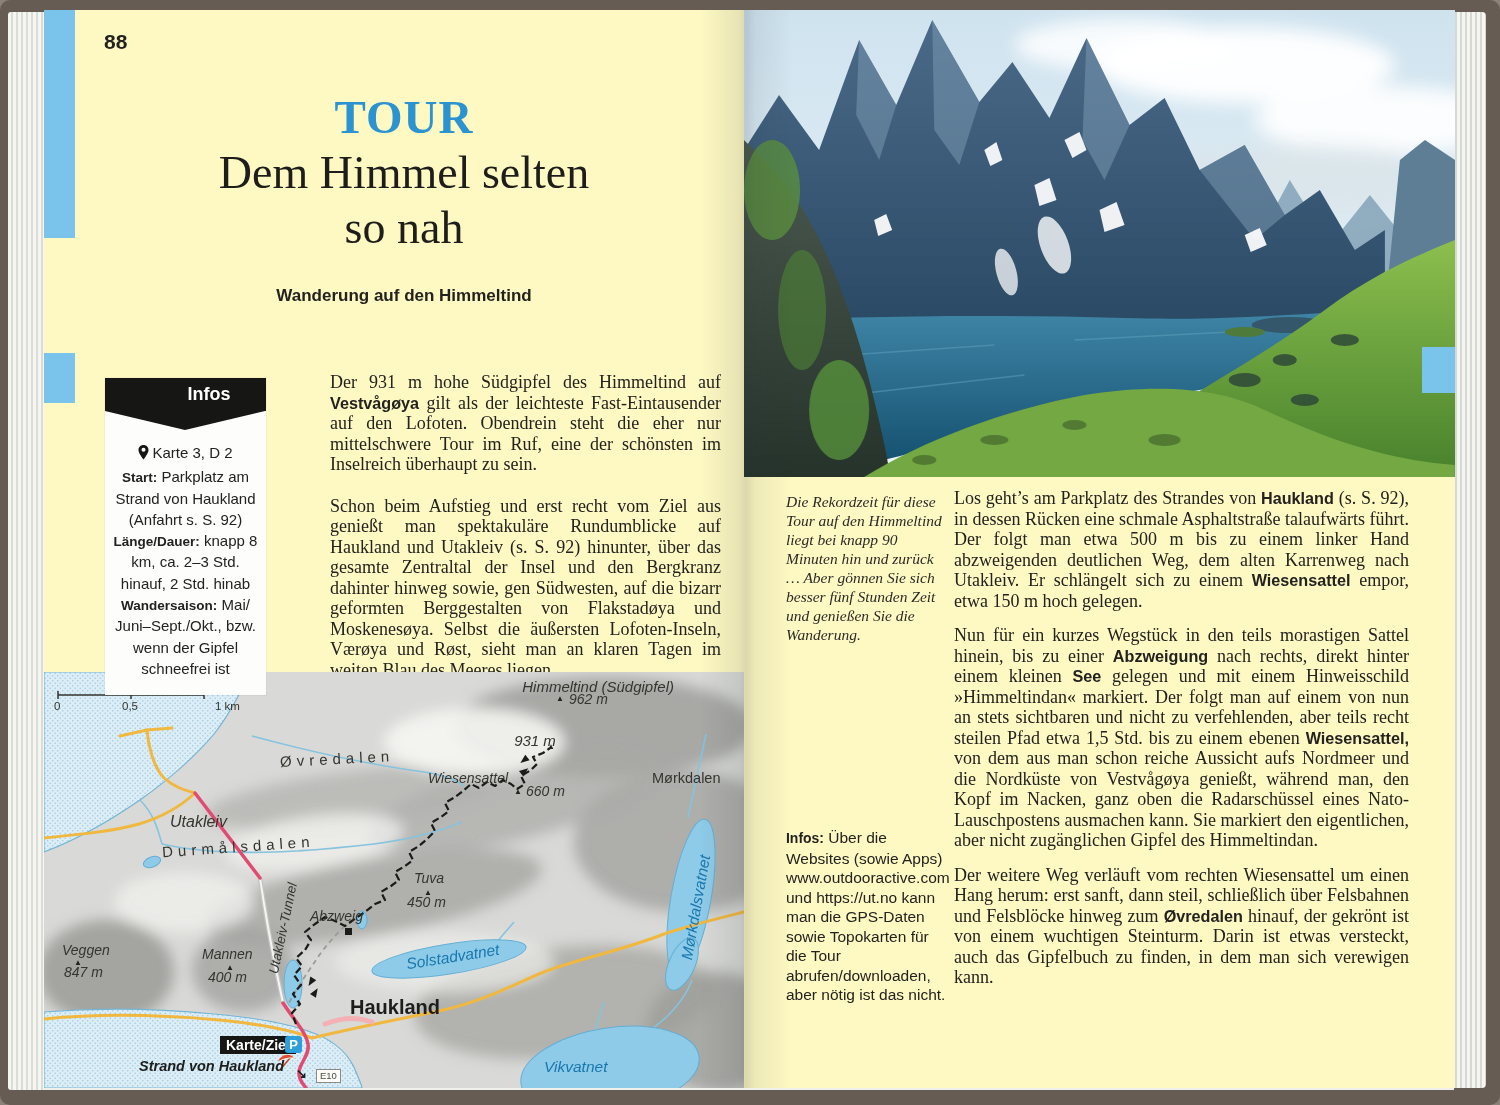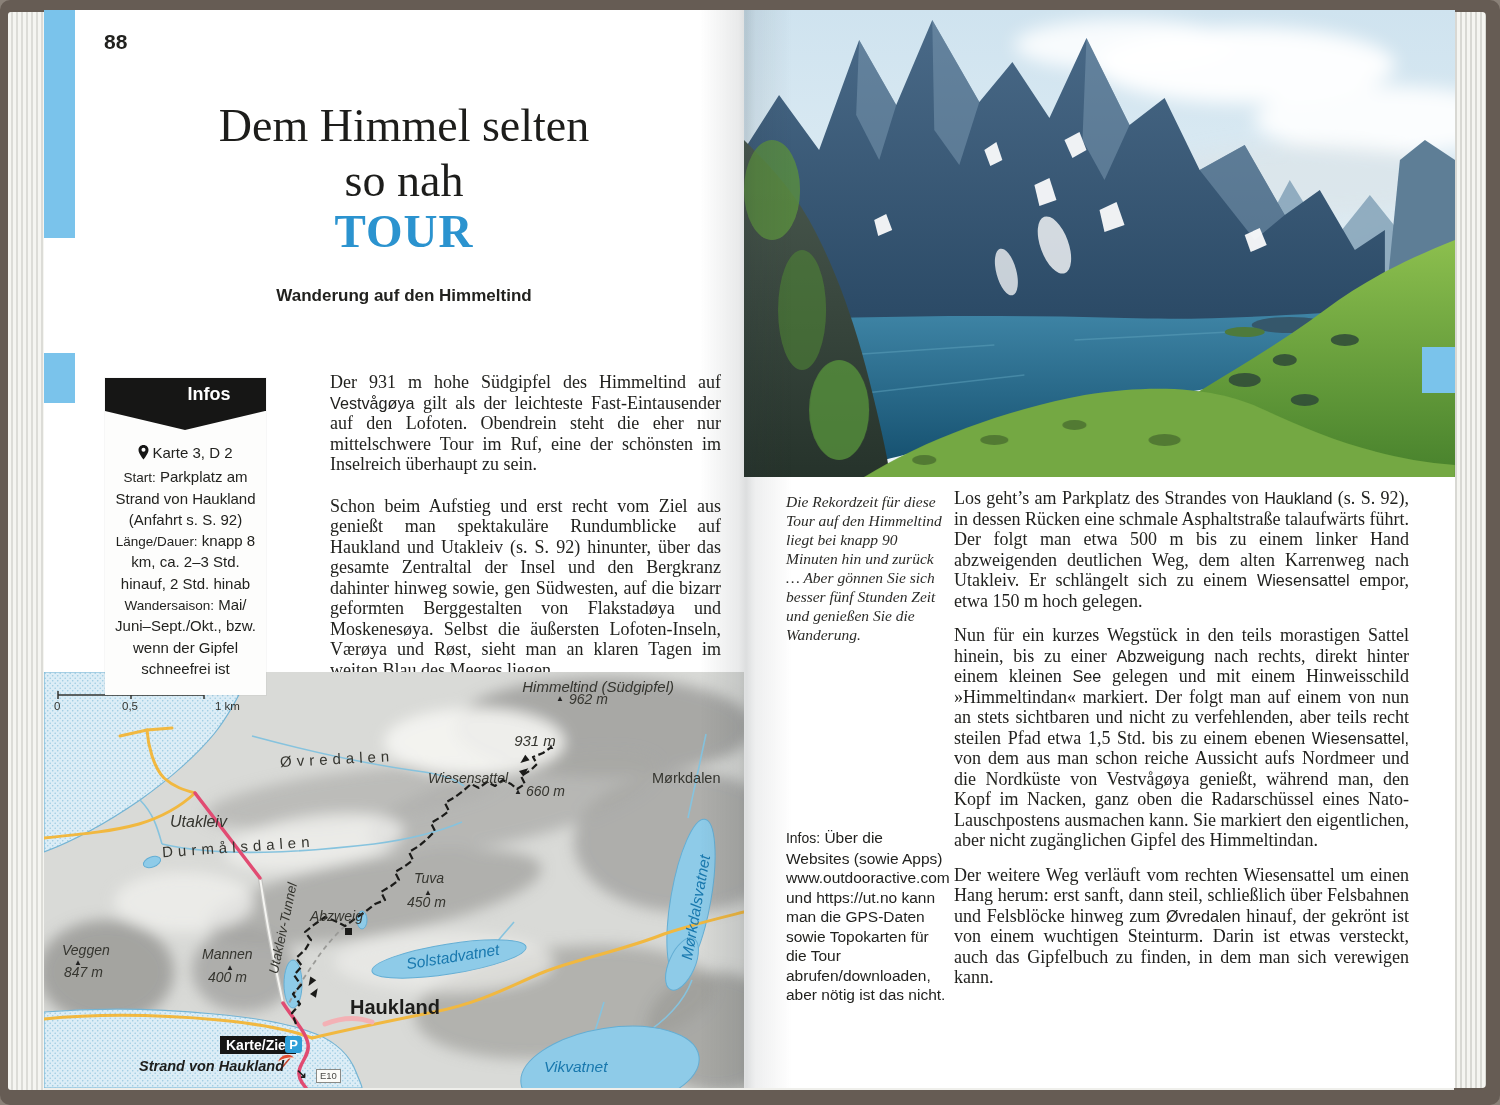--- a/index.html
+++ b/index.html
@@ -6,34 +6,34 @@
   #stage{position:relative;width:1500px;height:1105px;overflow:hidden;
          font-family:"Liberation Sans",sans-serif;color:#22221f;}
   .abs{position:absolute;}
   
   #cover{position:absolute;inset:0;background:#665c54;border-radius:10px;}
   #edge-left{position:absolute;left:8px;top:12px;width:37px;height:1078px;
     background:repeating-linear-gradient(90deg,#f5f5f1 0 3px,#dcdcd7 3px 5px);border-radius:3px 0 0 3px;}
   #edge-right{position:absolute;left:1452px;top:12px;width:34px;height:1076px;
     background:repeating-linear-gradient(90deg,#f5f5f1 0 3px,#d8d8d3 3px 5px);border-radius:0 4px 4px 0;}
   #edge-bottom{position:absolute;left:44px;top:1084px;width:1410px;height:6px;background:#efefeb;}
-  .page{position:absolute;top:10px;height:1078px;background:#ffffff;}
+  .page{position:absolute;top:10px;height:1078px;background:#fef9c3;}
   #page-left{left:44px;width:700px;}
   #page-right{left:744px;width:711px;}
   #gutter{position:absolute;left:700px;top:10px;width:92px;height:1078px;pointer-events:none;
     background:linear-gradient(90deg,rgba(0,0,0,0) 0,rgba(40,50,55,.10) 42%,rgba(40,50,55,.16) 50%,rgba(40,50,55,.08) 60%,rgba(0,0,0,0) 100%);z-index:50;}
   .tab{position:absolute;background:#7ac3eb;z-index:40;}
   
   #pagenum{left:60px;top:20px;font-size:21px;font-weight:bold;}
   #headblock{left:90px;top:84px;width:540px;text-align:center;}
   #kicker{font-family:"Liberation Serif",serif;font-weight:bold;font-size:47px;color:#2b93cf;letter-spacing:1px;line-height:1;}
   #title{font-family:"Liberation Serif",serif;font-size:46px;line-height:55px;color:#1d1d1b;margin-top:4px;}
   #subtitle{left:90px;top:276px;width:540px;text-align:center;font-size:17px;font-weight:bold;}
   .bodytext{font-family:"Liberation Serif",serif;font-size:18px;line-height:20.5px;text-align:justify;}
-  .bodytext b, .rich b{font-family:"Liberation Sans",sans-serif;font-weight:normal;font-size:.9em;}
+  .bodytext b, .rich b{font-family:"Liberation Sans",sans-serif;font-weight:bold;font-size:.9em;}
   #lefttext{left:286px;top:362px;width:391px;}
   #lefttext .para + .para{margin-top:21px;}
   
   #infobox{left:61px;top:368px;width:161px;background:#fdfdfc;z-index:10;box-shadow:0 0 0 1px rgba(0,0,0,0.03);}
   #ib-head{background:#161615;height:33px;text-align:center;color:#fff;font-weight:bold;font-size:18px;line-height:33px;padding-left:47px;}
   #ib-vee{width:0;height:0;border-left:80.5px solid transparent;border-right:80.5px solid transparent;border-top:19px solid #161615;}
   #ib-body{padding:12px 8px 16px;text-align:center;font-size:15px;line-height:1.42;}
   #ib-body .rich{white-space:pre-line;}
   #ib-loc{margin-bottom:1px;}
   .pin{display:inline-block;vertical-align:-2px;margin-right:3px;}
@@ -67,22 +67,22 @@
   <div id="edge-left"></div>
   <div id="edge-right"></div>
   <div id="edge-bottom"></div>
 
   <div id="page-left" class="page">
     <div class="tab" style="left:0;top:0;width:31px;height:228px;"></div>
     <div class="tab" style="left:0;top:343px;width:31px;height:50px;"></div>
     <div class="abs" id="pagenum">88</div>
 
     <div class="abs" id="headblock">
+      <div id="kicker">TOUR</div>
       <div id="title"><span>Dem Himmel selten</span><br><span>so nah</span></div>
-      <div id="kicker">TOUR</div>
     </div>
     <div class="abs" id="subtitle">Wanderung auf den Himmeltind</div>
 
     <div class="abs" id="infobox">
       <div id="ib-head">Infos</div>
       <div id="ib-vee"></div>
       <div id="ib-body">
         <div id="ib-loc"><span class="pin"><svg width="11" height="15" viewBox="0 0 11 15">
                 <path d="M5.5 0C2.5 0 .5 2.2.5 4.9c0 3.4 5 9.6 5 9.6s5-6.2 5-9.6C10.5 2.2 8.5 0 5.5 0zm0 6.8a2 2 0 1 1 0-4 2 2 0 0 1 0 4z" fill="#161615"></path>
               </svg></span><span>Karte 3, D 2</span></div>

